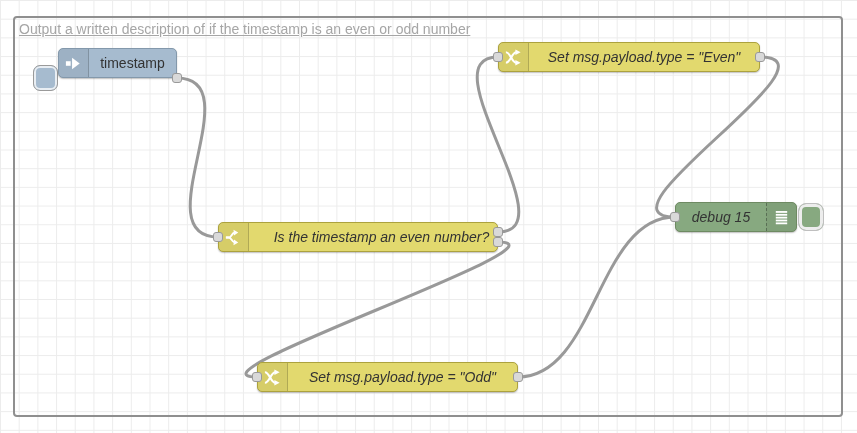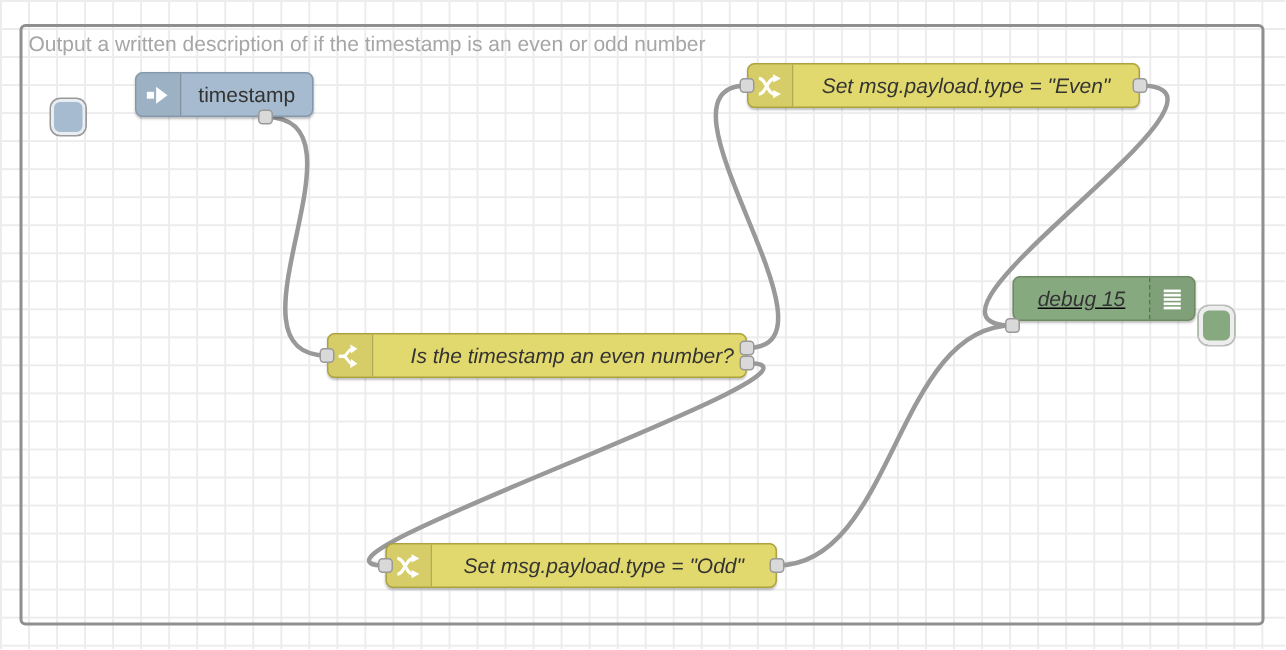--- a/index.html
+++ b/index.html
@@ -66,25 +66,25 @@
 
   <svg class="wires">
     <path d="M 177,78 C 252,78 143,237 218,237" style="stroke: rgb(153, 153, 153);"></path>
     <path d="M 498,232 C 570,232 426,57 498,57" style="stroke: rgb(153, 153, 153);"></path>
     <path d="M 498,242 C 580,242 175,377 257,377" style="stroke: rgb(153, 153, 153);"></path>
     <path d="M 760,57 C 848,57 587,217 675,217" style="stroke: rgb(153, 153, 153);"></path>
     <path d="M 518,377 C 596,377 597,217 675,217" style="stroke: rgb(153, 153, 153);"></path>
   </svg>
 
   <div class="group-box" style="border-color: rgb(143, 143, 143);">
-    <span class="group-label" style="color: rgb(166, 166, 166);">Output a written description of if the timestamp is an even or odd number</span>
+    <span class="group-label" style="color: rgb(166, 166, 166); text-decoration: underline;">Output a written description of if the timestamp is an even or odd number</span>
   </div>
 
   <div class="inject-button" style="background-color: rgb(166, 187, 207);"></div>
-  <div class="node" style="left: 58px; top: 48px; width: 119px; background-color: rgb(166, 187, 207); border-color: rgb(131, 152, 171); margin-left: 32px;">
+  <div class="node" style="left: 58px; top: 48px; width: 119px; background-color: rgb(166, 187, 207); border-color: rgb(131, 152, 171);">
     <div class="icon-region left">
       <svg width="19" height="19" viewBox="0 0 20 20">
         <rect x="2" y="7.6" width="5" height="4.8" fill="#fff"></rect>
         <path d="M8.5 4 L16.5 10 L8.5 16 Z" fill="#fff"></path>
       </svg>
     </div>
     <span class="label">timestamp</span>
   </div>
 
   <div class="node" style="left: 218px; top: 222px; width: 280px; background-color: rgb(226, 217, 110); border-color: rgb(172, 162, 62); gap: 17px;">
@@ -123,21 +123,21 @@
           <path d="M2 4.5 C7 4.5 8 15.5 13 15.5"></path>
         </g>
         <path d="M12 1.6 L17.5 4.5 L12 7.4 Z" fill="#fff"></path>
         <path d="M12 12.6 L17.5 15.5 L12 18.4 Z" fill="#fff"></path>
       </svg>
     </div>
     <span class="label italic">Set msg.payload.type = "Odd"</span>
   </div>
 
   <div class="debug-toggle" style="background-color: rgb(135, 169, 128);"></div>
-  <div class="node" style="left: 675px; top: 184px; width: 122px; background-color: rgb(135, 169, 128); border-color: rgb(110, 138, 98); text-decoration: underline;">
+  <div class="node" style="left: 675px; top: 202px; width: 122px; background-color: rgb(135, 169, 128); border-color: rgb(110, 138, 98);">
     <span class="label italic">debug 15</span>
     <div class="icon-region right">
       <svg width="19" height="19" viewBox="0 0 20 20">
         <g fill="#fff">
           <rect x="4" y="3.2" width="12" height="1.9"></rect>
           <rect x="4" y="6.2" width="12" height="1.9"></rect>
           <rect x="4" y="9.2" width="12" height="1.9"></rect>
           <rect x="4" y="12.2" width="12" height="1.9"></rect>
           <rect x="4" y="15.2" width="12" height="1.9"></rect>
         </g>

